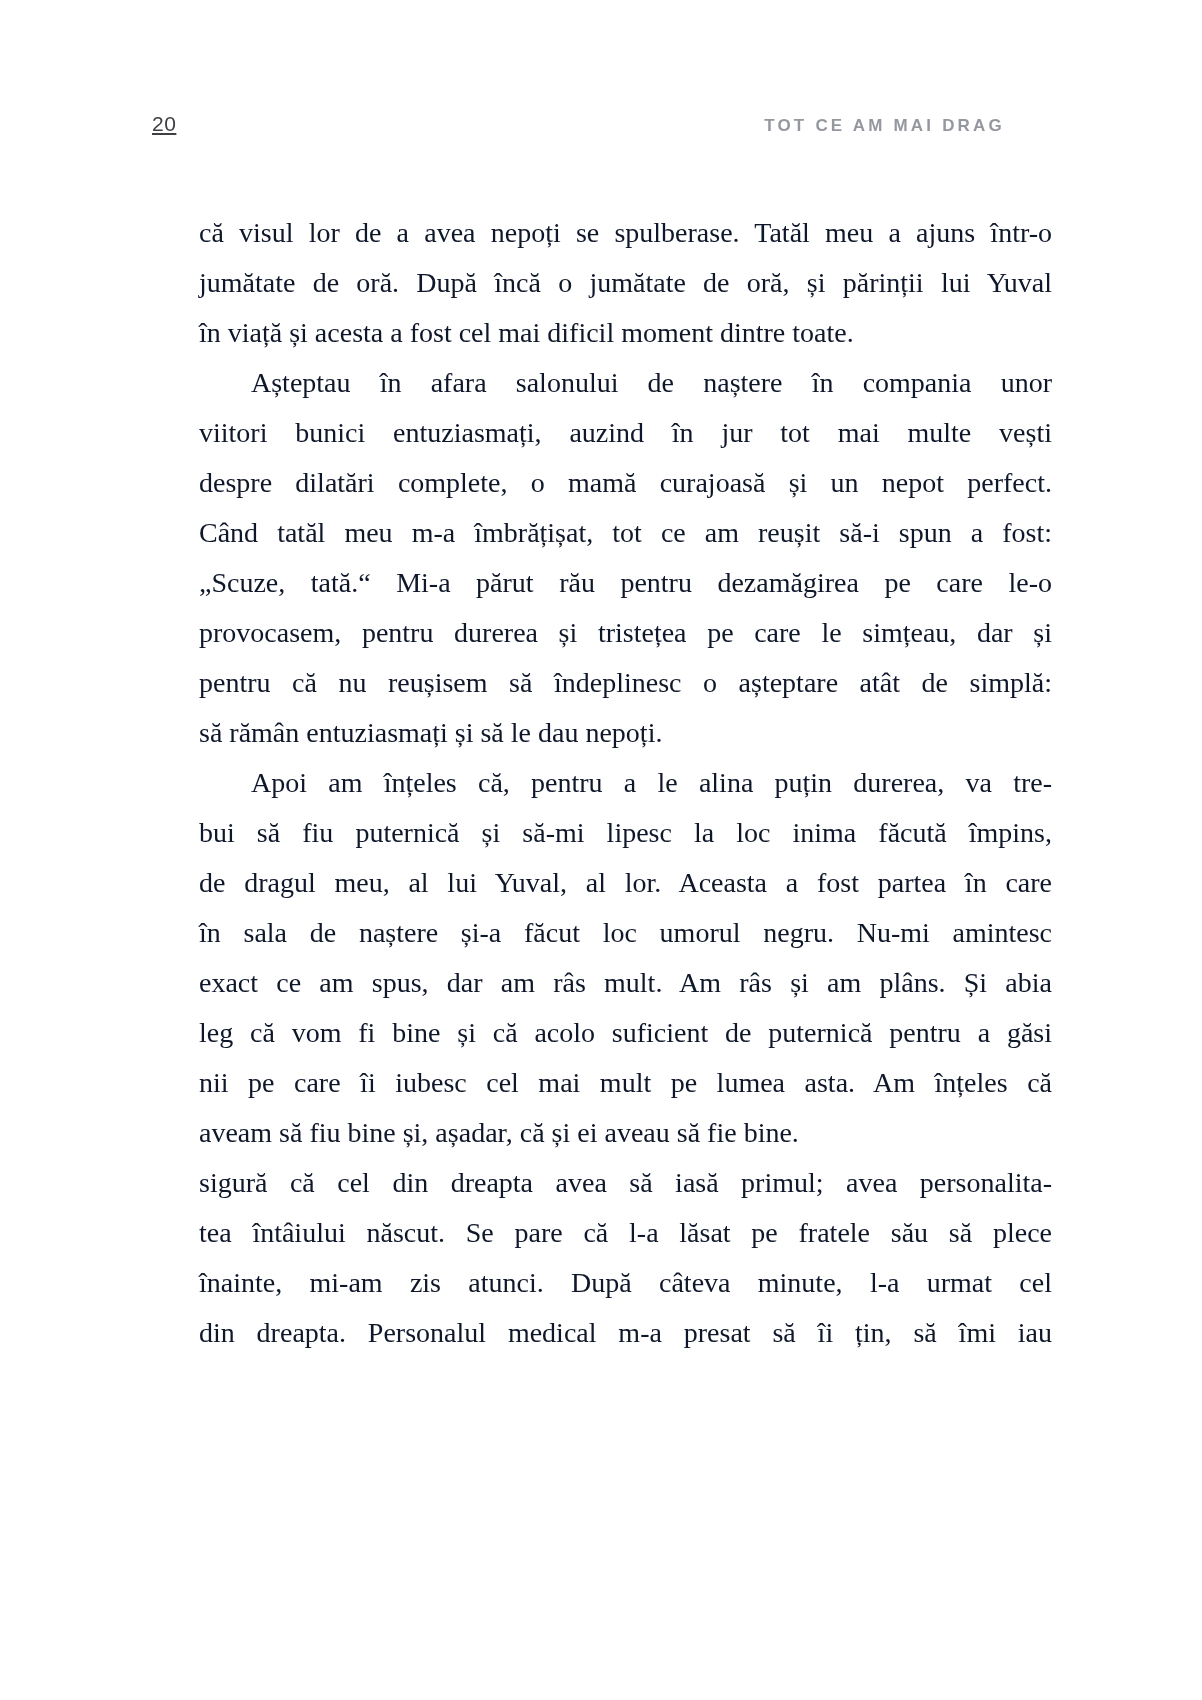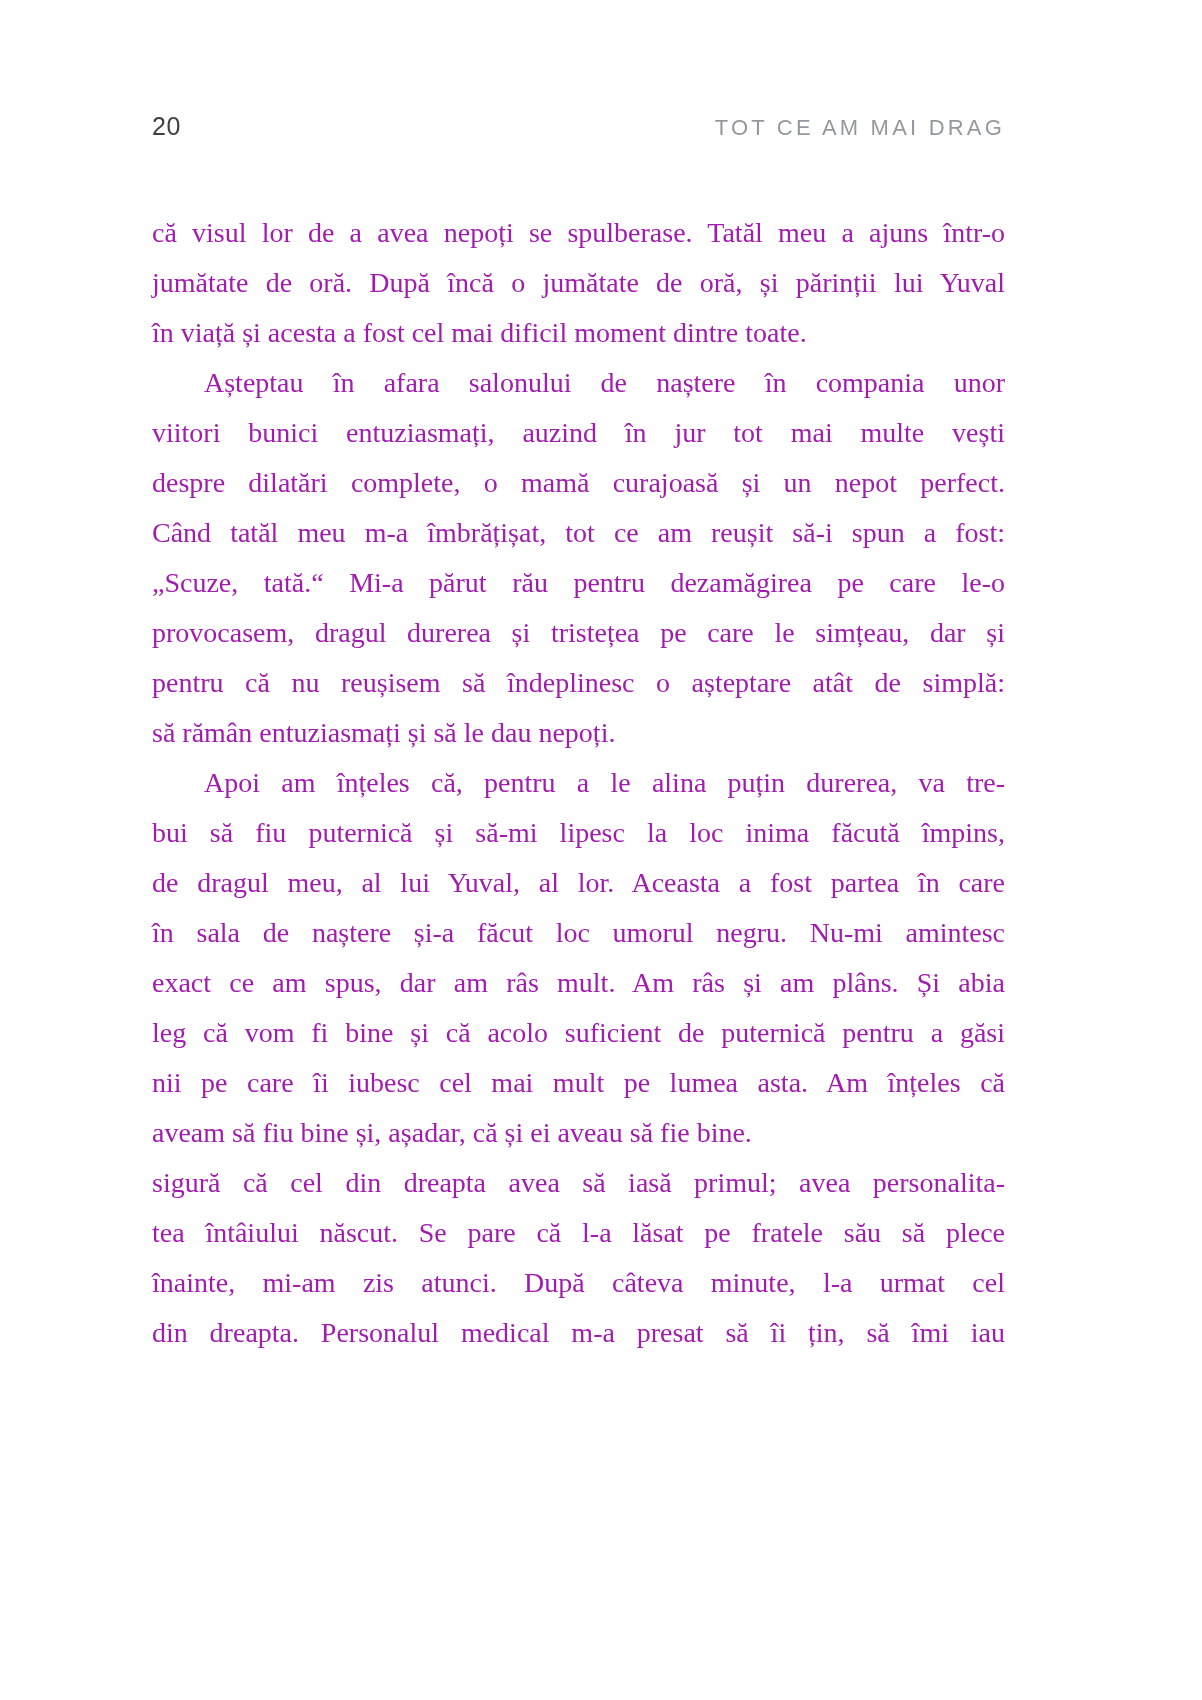--- a/index.html
+++ b/index.html
@@ -10,27 +10,28 @@
     overflow:hidden;
     font-family:"Liberation Serif","DejaVu Serif",serif;
   }
   .page-header{
     position:absolute;
     left:152px;top:112px;width:853px;
     display:flex;justify-content:space-between;align-items:baseline;
     font-family:"Liberation Sans","DejaVu Sans",sans-serif;
   }
   .page-number{
-    font-size:25px;
+    font-size:21px;
     letter-spacing:0.5px;
+    text-decoration:underline;
   }
   .running-title{
-    font-size:22px;
+    font-size:17px;
     letter-spacing:3.2px;
-    font-weight:400;
+    font-weight:700;
   }
   .page-body{
     position:absolute;
     left:152px;top:208px;width:853px;
     font-size:28px;
     line-height:50px;
   }
   .line{
     text-align:justify;
     text-align-last:justify;
@@ -45,31 +46,31 @@
 </style>
 </head>
 <body>
 
 <div class="page" style="background: rgb(255, 255, 255);">
   <header class="page-header">
     <span class="page-number" style="color: rgb(61, 63, 66);">20</span>
     <span class="running-title" style="color: rgb(148, 152, 158);">TOT CE AM MAI DRAG</span>
   </header>
 
-  <main class="page-body" style="color: #a21caf;">
+  <main class="page-body" style="color: #0f172a; margin-left: 47px;">
 
   <div class="line">că visul lor de a avea nepoți se spulberase. Tatăl meu a ajuns într-o</div>
       <div class="line">jumătate de oră. După încă o jumătate de oră, și părinții lui Yuval</div>
       <div class="line end">în viață și acesta a fost cel mai dificil moment dintre toate.</div>
       <div class="line indent">Așteptau în afara salonului de naștere în compania unor</div>
       <div class="line">viitori bunici entuziasmați, auzind în jur tot mai multe vești</div>
       <div class="line">despre dilatări complete, o mamă curajoasă și un nepot perfect.</div>
       <div class="line">Când tatăl meu m-a îmbrățișat, tot ce am reușit să-i spun a fost:</div>
       <div class="line">„Scuze, tată.“ Mi-a părut rău pentru dezamăgirea pe care le-o</div>
-      <div class="line">provocasem, dragul durerea și tristețea pe care le simțeau, dar și</div>
+      <div class="line">provocasem, pentru durerea și tristețea pe care le simțeau, dar și</div>
       <div class="line">pentru că nu reușisem să îndeplinesc o așteptare atât de simplă:</div>
       <div class="line end">să rămân entuziasmați și să le dau nepoți.</div>
       <div class="line indent">Apoi am înțeles că, pentru a le alina puțin durerea, va tre-</div>
       <div class="line">bui să fiu puternică și să-mi lipesc la loc inima făcută împins,</div>
       <div class="line">de dragul meu, al lui Yuval, al lor. Aceasta a fost partea în care</div>
       <div class="line">în sala de naștere și-a făcut loc umorul negru. Nu-mi amintesc</div>
       <div class="line">exact ce am spus, dar am râs mult. Am râs și am plâns. Și abia</div>
       <div class="line">leg că vom fi bine și că acolo suficient de puternică pentru a găsi</div>
       <div class="line">nii pe care îi iubesc cel mai mult pe lumea asta. Am înțeles că</div>
       <div class="line end">aveam să fiu bine și, așadar, că și ei aveau să fie bine.</div>

